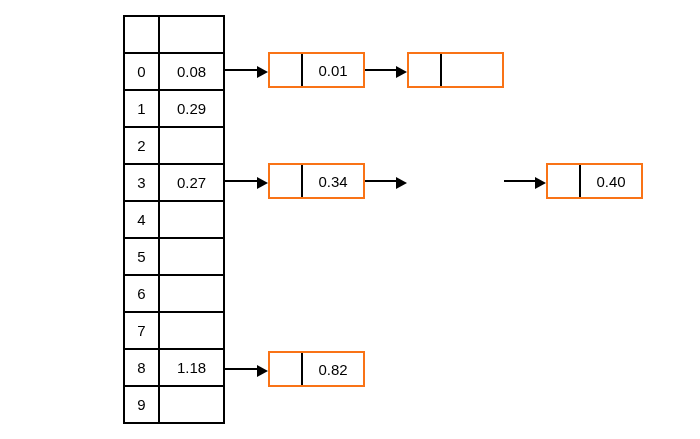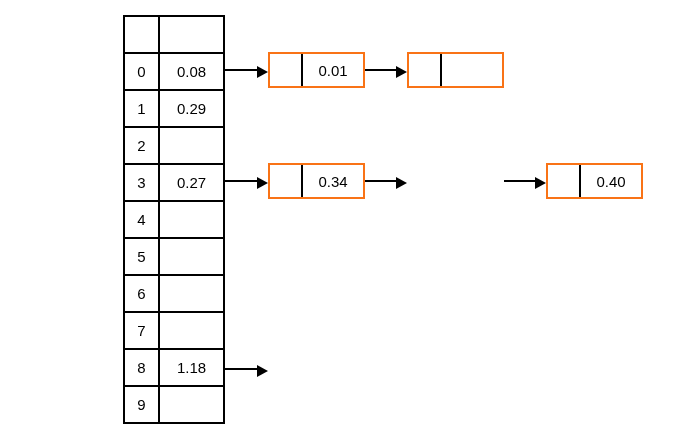--- a/index.html
+++ b/index.html
@@ -139,14 +139,18 @@
     <div class="node-val">0.34</div>
   </div>
   <div class="arrow" style="left:365px; top:180px; width:31px"></div>
   <div class="arrow" style="left:504px; top:180px; width:31px"></div>
   <div class="node" style="left:546px; top:163px">
     <div class="node-ptr"></div>
     <div class="node-val">0.40</div>
   </div>
 
   <div class="arrow" style="left:225px; top:368px; width:32px"></div>
+  <div class="node" style="left:268px; top:351px">
+    <div class="node-ptr"></div>
+    <div class="node-val">0.82</div>
+  </div>
 
 </div>
 
 </body></html>

